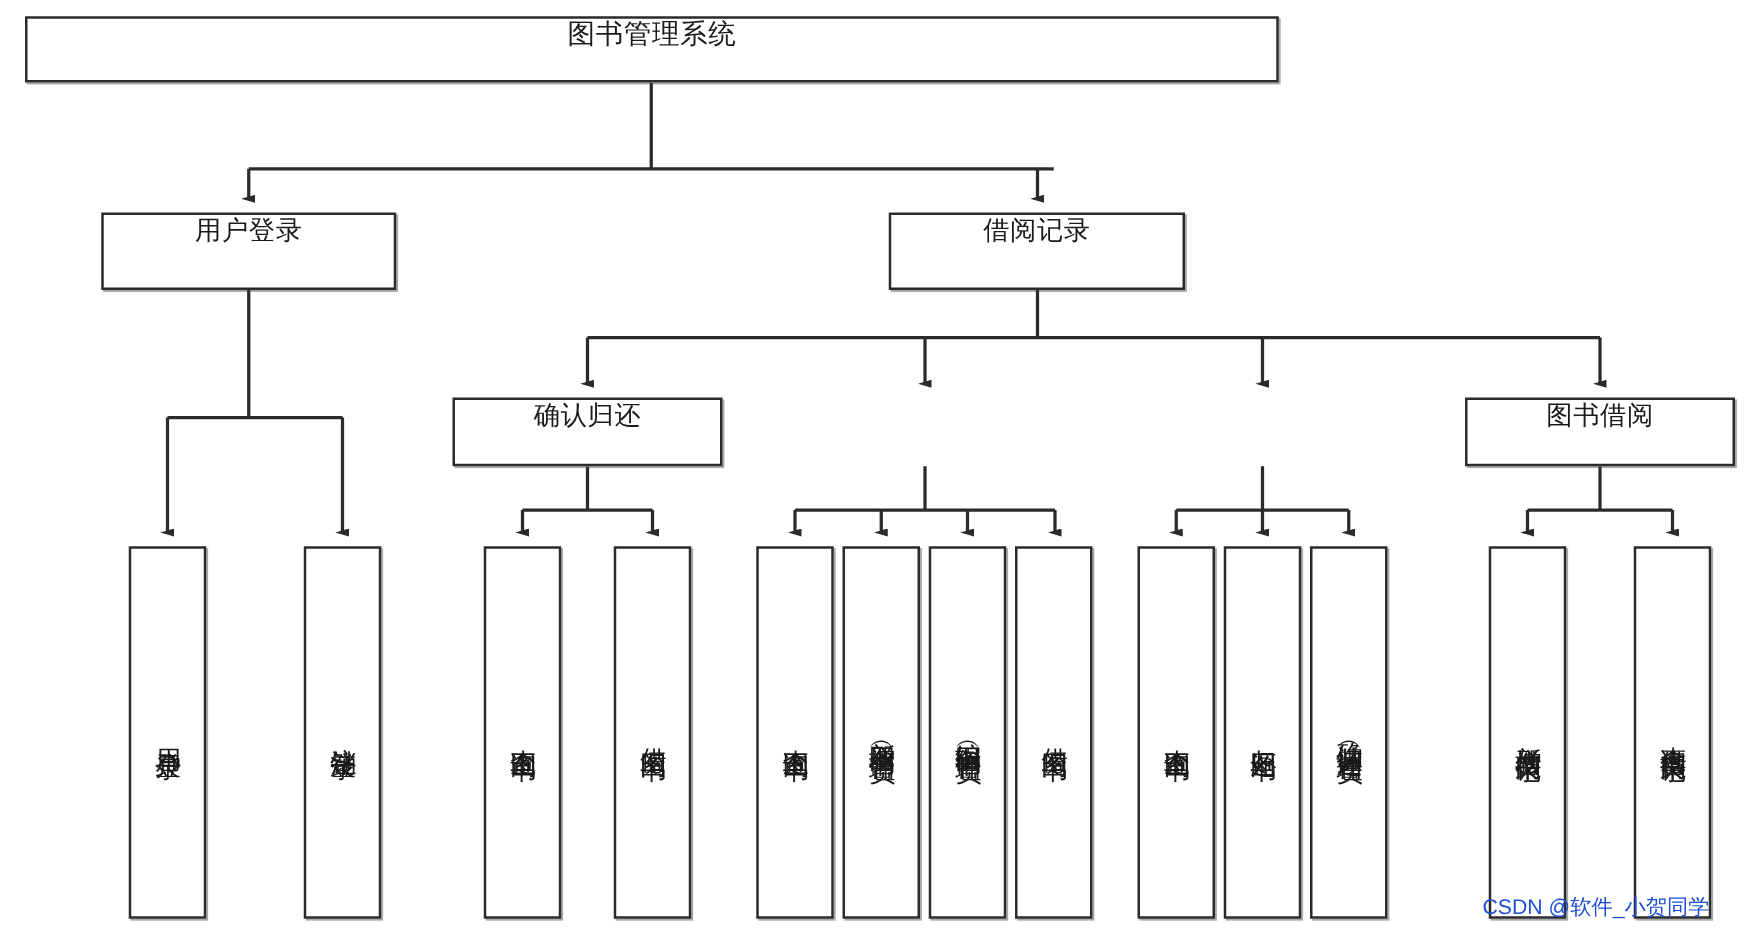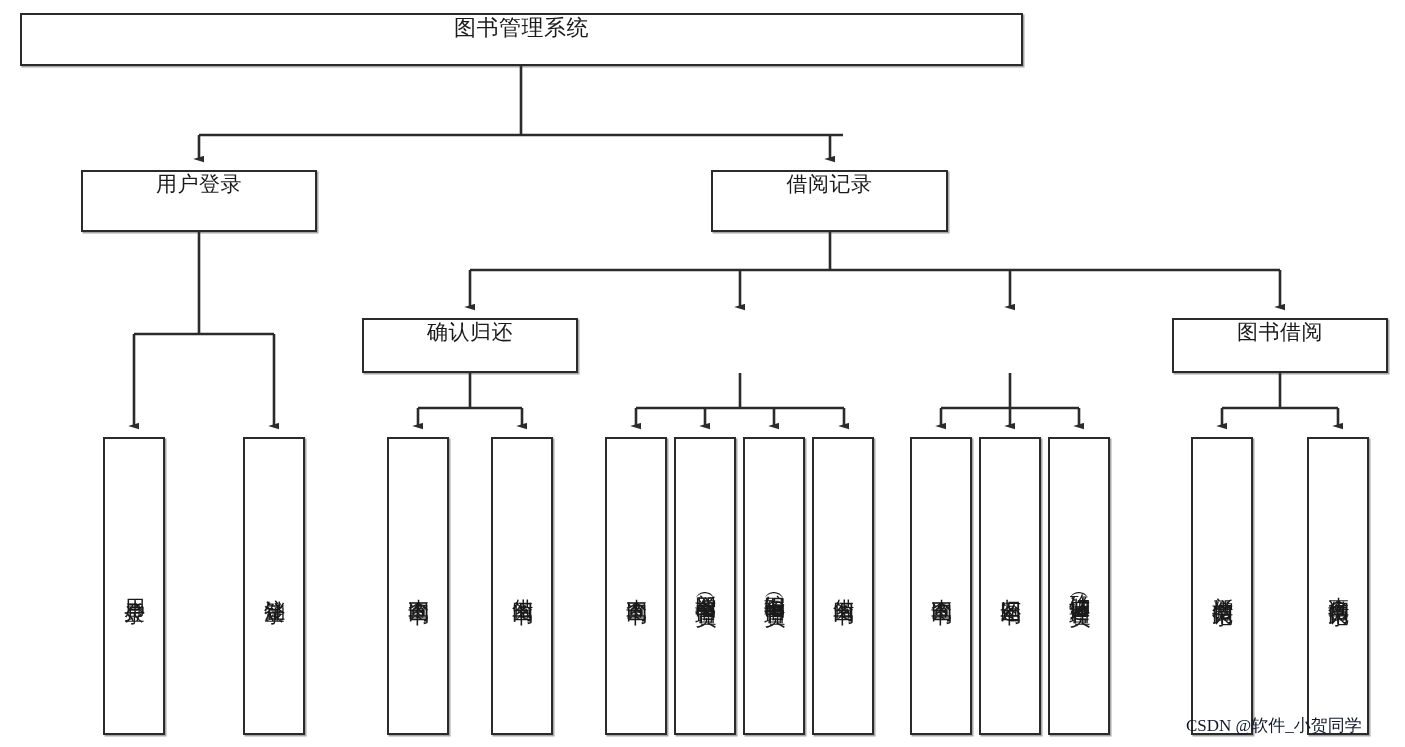--- a/index.html
+++ b/index.html
@@ -58,24 +58,24 @@
     line-height: 1.22;
     letter-spacing: 2px;
     white-space: nowrap;
     max-height: 100%;
   }
   #watermark {
     position: absolute;
     left: 1186px;
     top: 714px;
     font-size: 17px;
-    color: #0f172a;
+    color: #1d4ed8;
     white-space: nowrap;
     z-index: 5;
-    font-family: Liberation Serif, serif;
+    font-family: Liberation Sans, sans-serif;
   }
 </style>
 </head>
 <body>
 
 <div id="canvas">
 
   <svg id="edges" viewBox="0 0 1405 747" xmlns="http://www.w3.org/2000/svg">
     <defs>
       <marker id="arrow" markerWidth="10" markerHeight="11" refX="3.2" refY="5.2" orient="auto" markerUnits="userSpaceOnUse">

